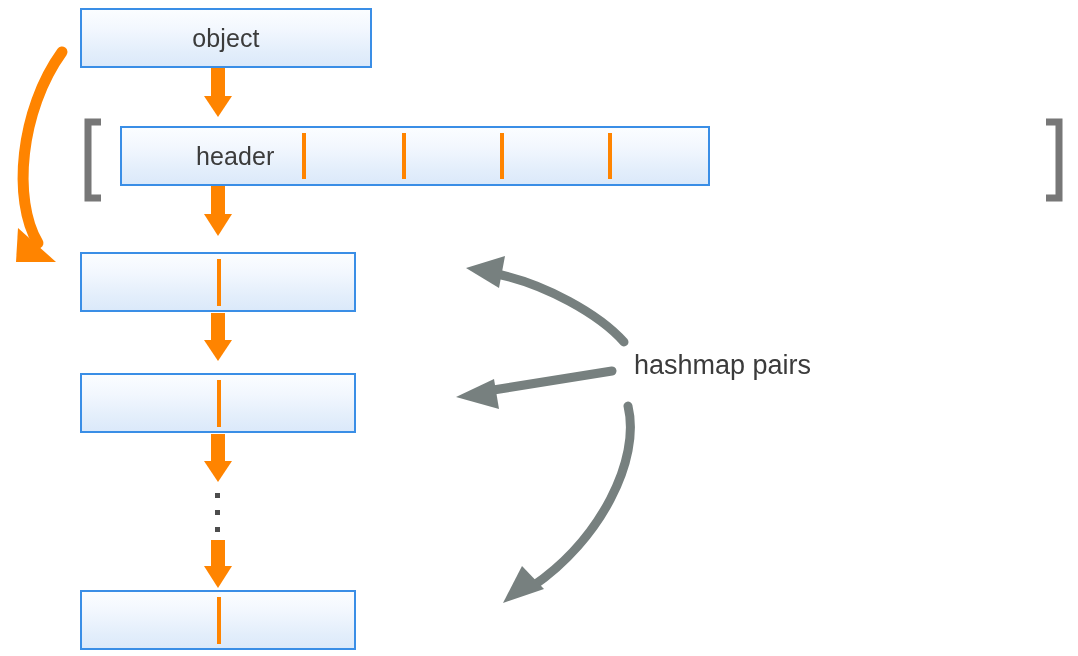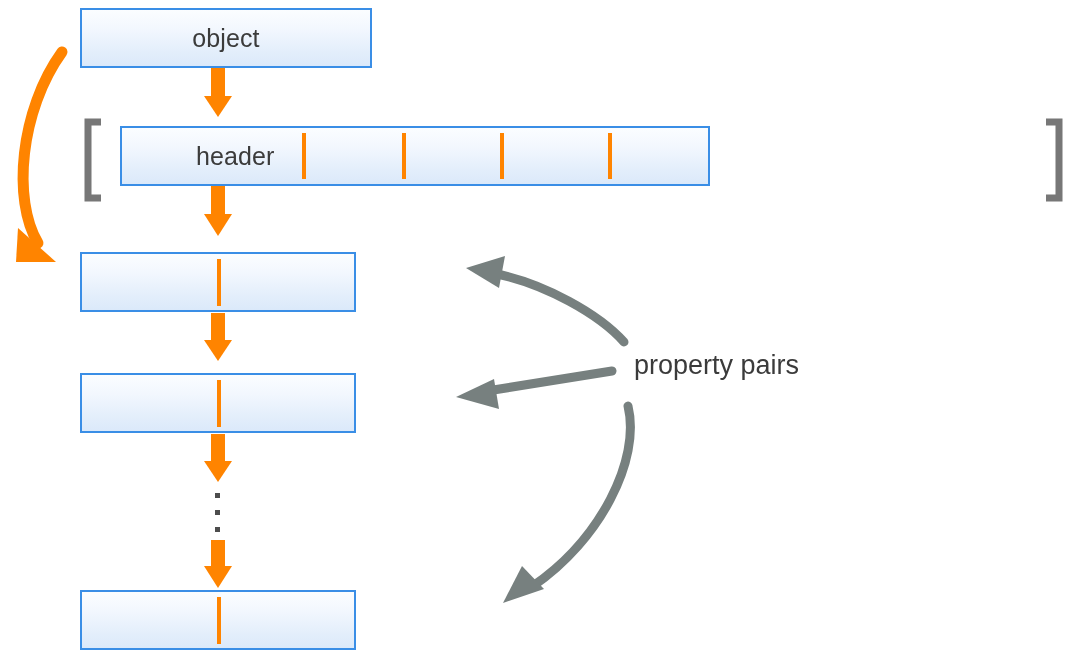--- a/index.html
+++ b/index.html
@@ -93,21 +93,21 @@
 
   <div class="box" style="left:80px; top:590px; width:276px; height:60px;">
     <span class="tick" style="left:135px; top:5px; height:47px;"></span>
   </div>
 
   <span class="ellipsis-dot" style="left:215px; top:493px;"></span>
   <span class="ellipsis-dot" style="left:215px; top:510px;"></span>
   <span class="ellipsis-dot" style="left:215px; top:527px;"></span>
 
 
-  <div class="annot" style="left:634px; top:352px;">property pairs</div>
+  <div class="annot" style="left:634px; top:352px;">hashmap pairs</div>
 
   <svg class="svg-layer" viewBox="0 0 1078 656" xmlns="http://www.w3.org/2000/svg">
 
     <g fill="#ff8400">
 
       <g>
         <rect x="211" y="68" width="14" height="33"></rect>
         <polygon points="204,96 232,96 218,117"></polygon>
       </g>
 

